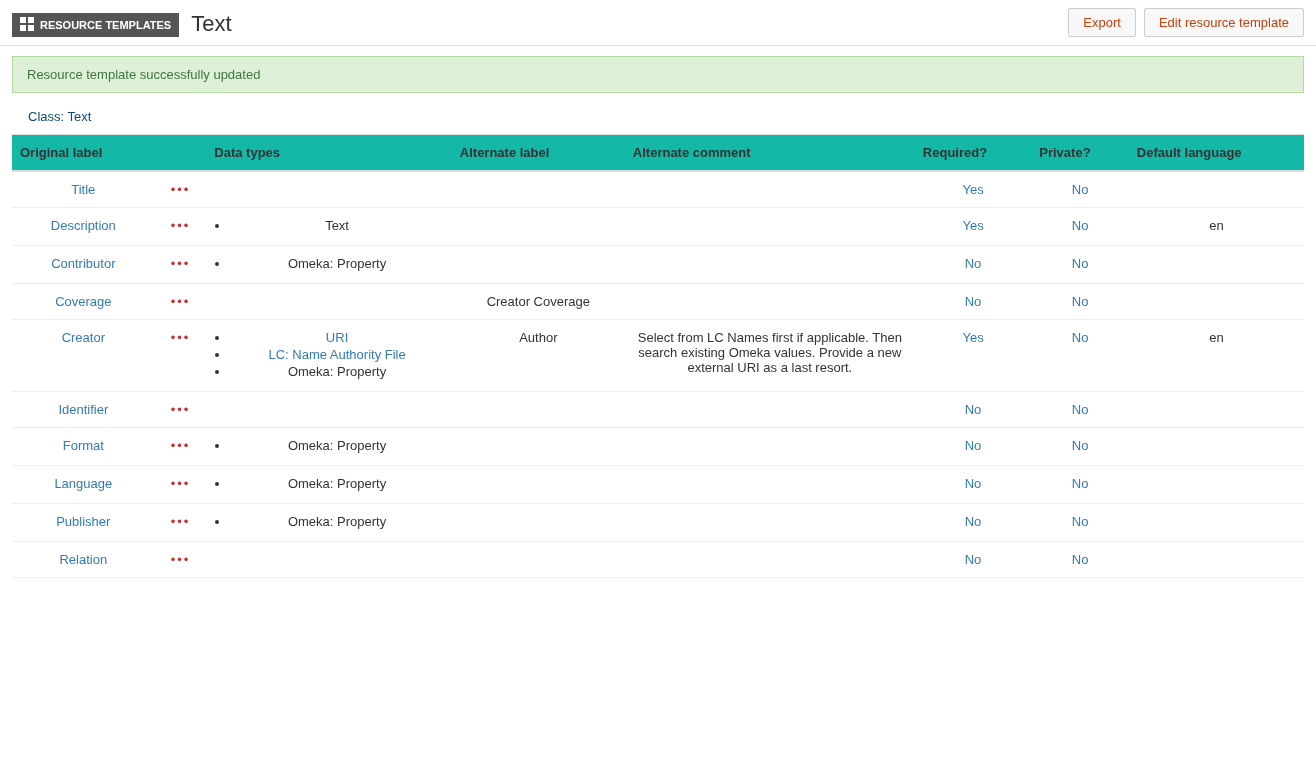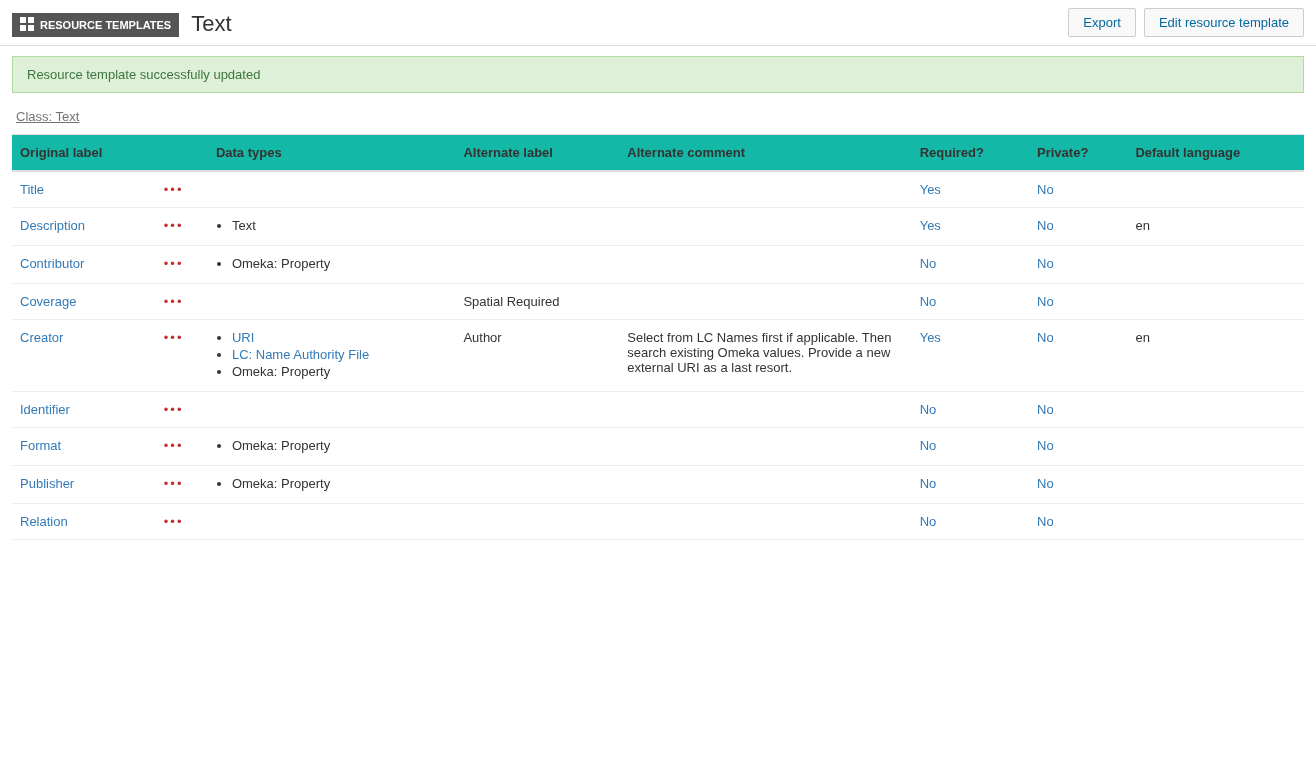--- a/index.html
+++ b/index.html
@@ -33,40 +33,39 @@
     .header-actions {
       display: flex;
       gap: 8px;
     }
     .btn {
       padding: 6px 14px;
       border: 1px solid #ccc;
       background: #f8f8f8;
       cursor: pointer;
       font-size: 13px;
-      color: #0369a1;
+      color: #c2410c;
       border-radius: 2px;
     }
 
     
     .success-banner {
       background: #dff0d8;
       border: 1px solid #b2dba1;
       color: #3c763d;
       padding: 10px 14px;
       margin: 10px 12px;
       font-size: 13px;
     }
 
     
     .class-label {
-      padding: 6px 16px 10px;
-      font-size: 13px;
-      color: #737373;
-      text-decoration: underline;
+      padding: 6px 28px 10px;
+      font-size: 13px;
+      color: #0c4a6e;
     }
 
     
     .table-container {
       padding: 0 12px;
     }
     table {
       width: 100%;
       border-collapse: collapse;
       font-size: 13px;
@@ -77,20 +76,21 @@
     }
     thead th {
       text-align: left;
       padding: 10px 8px;
       font-weight: bold;
       color: #333;
       background: #14b8a6;
     }
     tbody tr {
       border-bottom: 1px solid #eee;
+      text-align: center;
     }
     tbody td {
       padding: 10px 8px;
       vertical-align: top;
     }
     .label-cell {
       color: #337ab7;
       white-space: nowrap;
     }
     .dots-cell {
@@ -188,21 +188,21 @@
           <td></td>
           <td style="max-width: 200px;"></td>
           <td style="color: rgb(51, 122, 183);">No</td>
           <td style="color: rgb(51, 122, 183);">No</td>
           <td></td>
         </tr>
         <tr>
           <td class="label-cell" style="color: rgb(51, 122, 183);">Coverage</td>
           <td class="dots-cell"><span style="color:#c9302c;letter-spacing:2px;">•••</span></td>
           <td class="data-types-cell"></td>
-          <td>Spatial Required</td>
+          <td>Creator Coverage</td>
           <td style="max-width: 200px;"></td>
           <td style="color: rgb(51, 122, 183);">No</td>
           <td style="color: rgb(51, 122, 183);">No</td>
           <td></td>
         </tr>
         <tr>
           <td class="label-cell" style="color: rgb(51, 122, 183);">Creator</td>
           <td class="dots-cell"><span style="color:#c9302c;letter-spacing:2px;">•••</span></td>
           <td class="data-types-cell">
             <ul>
@@ -235,20 +235,34 @@
               <li>Omeka: Property</li>
             </ul>
           </td>
           <td></td>
           <td style="max-width: 200px;"></td>
           <td style="color: rgb(51, 122, 183);">No</td>
           <td style="color: rgb(51, 122, 183);">No</td>
           <td></td>
         </tr>
         <tr>
+          <td class="label-cell" style="color: rgb(51, 122, 183);">Language</td>
+          <td class="dots-cell"><span style="color:#c9302c;letter-spacing:2px;">•••</span></td>
+          <td class="data-types-cell">
+            <ul>
+              <li>Omeka: Property</li>
+            </ul>
+          </td>
+          <td></td>
+          <td style="max-width: 200px;"></td>
+          <td style="color: rgb(51, 122, 183);">No</td>
+          <td style="color: rgb(51, 122, 183);">No</td>
+          <td></td>
+        </tr>
+        <tr>
           <td class="label-cell" style="color: rgb(51, 122, 183);">Publisher</td>
           <td class="dots-cell"><span style="color:#c9302c;letter-spacing:2px;">•••</span></td>
           <td class="data-types-cell">
             <ul>
               <li>Omeka: Property</li>
             </ul>
           </td>
           <td></td>
           <td style="max-width: 200px;"></td>
           <td style="color: rgb(51, 122, 183);">No</td>

